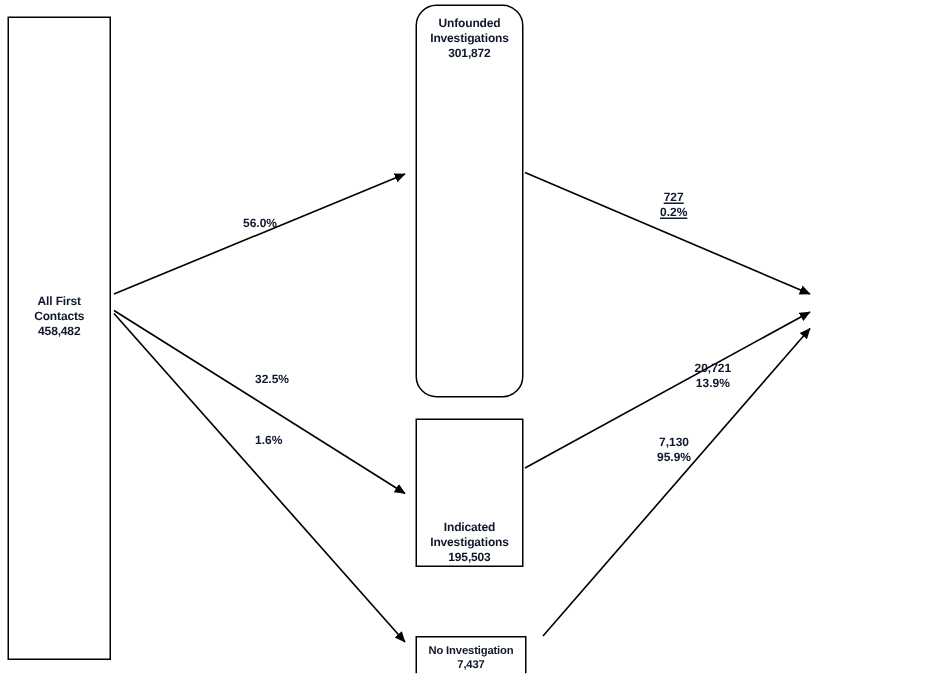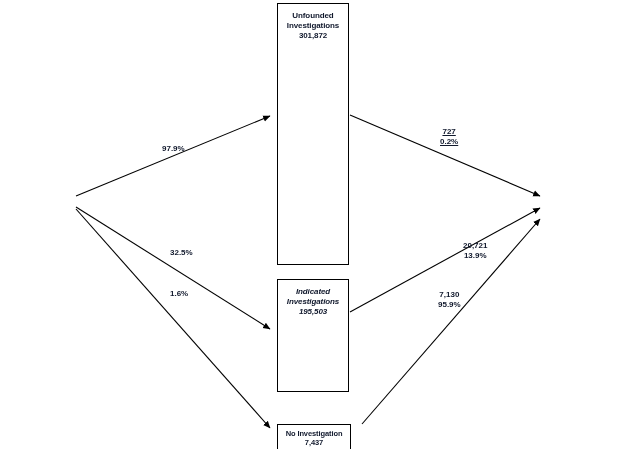--- a/index.html
+++ b/index.html
@@ -57,31 +57,31 @@
     position: relative;
     top: -15px;
   }
   
   #node-unfounded-investigations {
     left: 277px;
     top: 3px;
     width: 72px;
     height: 262px;
     align-items: flex-start;
+    border-radius: 14px;
   }
   #node-unfounded-investigations .node-label {
     padding-top: 7px;
   }
   #node-indicated-investigations {
     left: 277px;
     top: 279px;
     width: 72px;
-    height: 113px;
-    align-items: flex-start;
-    font-style: italic;
+    height: 99px;
+    align-items: flex-end;
   }
   #node-indicated-investigations .node-label {
     padding-top: 7px;
   }
   #node-no-investigation {
     left: 277px;
     top: 424px;
     width: 74px;
     height: 32px;
     align-items: flex-start;
@@ -136,20 +136,27 @@
 
     <line x1="76" y1="209" x2="270" y2="428" stroke="#000000" stroke-width="1.1" marker-end="url(#arrowhead)"></line>
 
     <line x1="350" y1="115" x2="540" y2="196" stroke="#000000" stroke-width="1.1" marker-end="url(#arrowhead)"></line>
 
     <line x1="350" y1="312" x2="540" y2="208" stroke="#000000" stroke-width="1.1" marker-end="url(#arrowhead)"></line>
 
     <line x1="362" y1="424" x2="540" y2="219" stroke="#000000" stroke-width="1.1" marker-end="url(#arrowhead)"></line>
   </svg>
 
+  <div class="node-box" id="node-all-first-contacts">
+    <div class="node-label">
+      <span class="v">All First</span>
+      <span class="v">Contacts</span>
+      <span class="v">458,482</span>
+    </div>
+  </div>
 
   <div class="node-box" id="node-unfounded-investigations">
     <div class="node-label">
       <span class="v">Unfounded</span>
       <span class="v">Investigations</span>
       <span class="v">301,872</span>
     </div>
   </div>
 
   <div class="node-box" id="node-indicated-investigations">
@@ -162,21 +169,21 @@
 
   <div class="node-box" id="node-no-investigation">
     <div class="node-label">
       <span class="v">No Investigation</span>
       <span class="v">7,437</span>
     </div>
   </div>
 
 
   <div class="edge-label" id="edge-label-unfounded">
-    <span class="v">97.9%</span>
+    <span class="v">56.0%</span>
   </div>
 
   <div class="edge-label" id="edge-label-indicated">
     <span class="v">32.5%</span>
   </div>
 
   <div class="edge-label" id="edge-label-noinvest">
     <span class="v">1.6%</span>
   </div>
 

